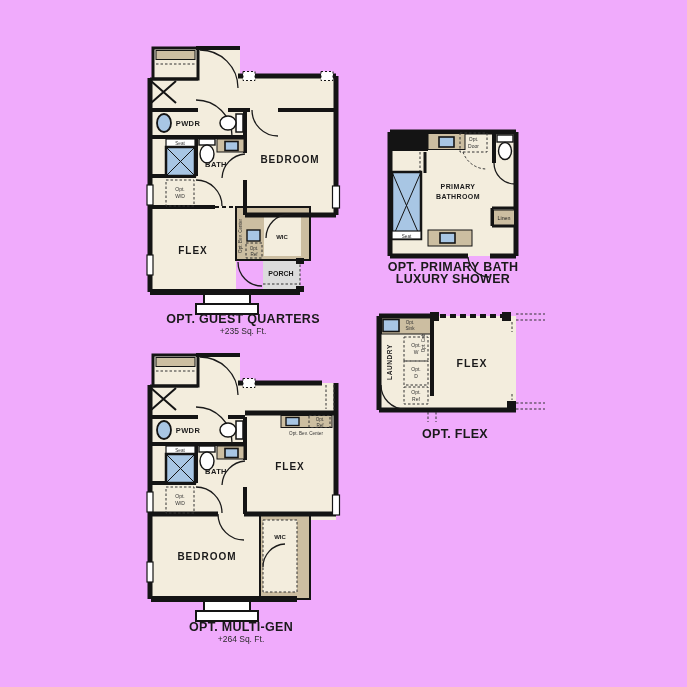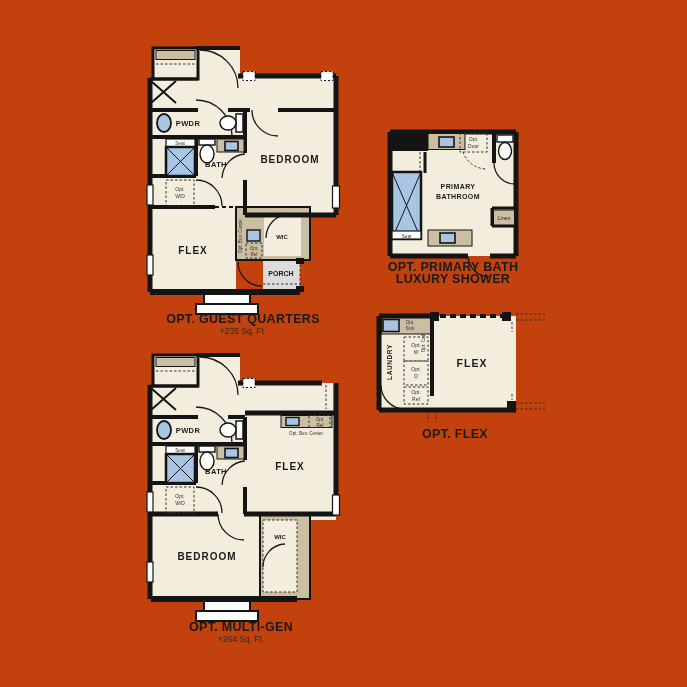--- a/index.html
+++ b/index.html
@@ -1,16 +1,16 @@
 <!DOCTYPE html>
 <html><head>
 <meta charset="utf-8">
 <style>
   html,body{margin:0;padding:0;background:#ffffff;}
-  .canvas{position:relative;width:687px;height:687px;background:#c2410c;overflow:hidden;
+  .canvas{position:relative;width:687px;height:687px;background:#f0abfc;overflow:hidden;
           font-family:"Liberation Sans",sans-serif;}
   svg text{font-family:"Liberation Sans",sans-serif;fill:#1a1a1a;}
   .t-title{font-size:12.5px;font-weight:bold;letter-spacing:.3px;}
   .t-sub{font-size:8.5px;fill:#2a2a2a;}
   .t-room{font-size:10px;font-weight:bold;letter-spacing:1px;}
   .t-room-sm{font-size:7.5px;font-weight:bold;letter-spacing:.4px;}
   .t-tiny{font-size:5px;fill:#333;}
   .t-micro{font-size:4.6px;fill:#333;}
   .wall{stroke:#141414;fill:none;}
   .arc{stroke:#1a1a1a;fill:none;stroke-width:1.3;}

